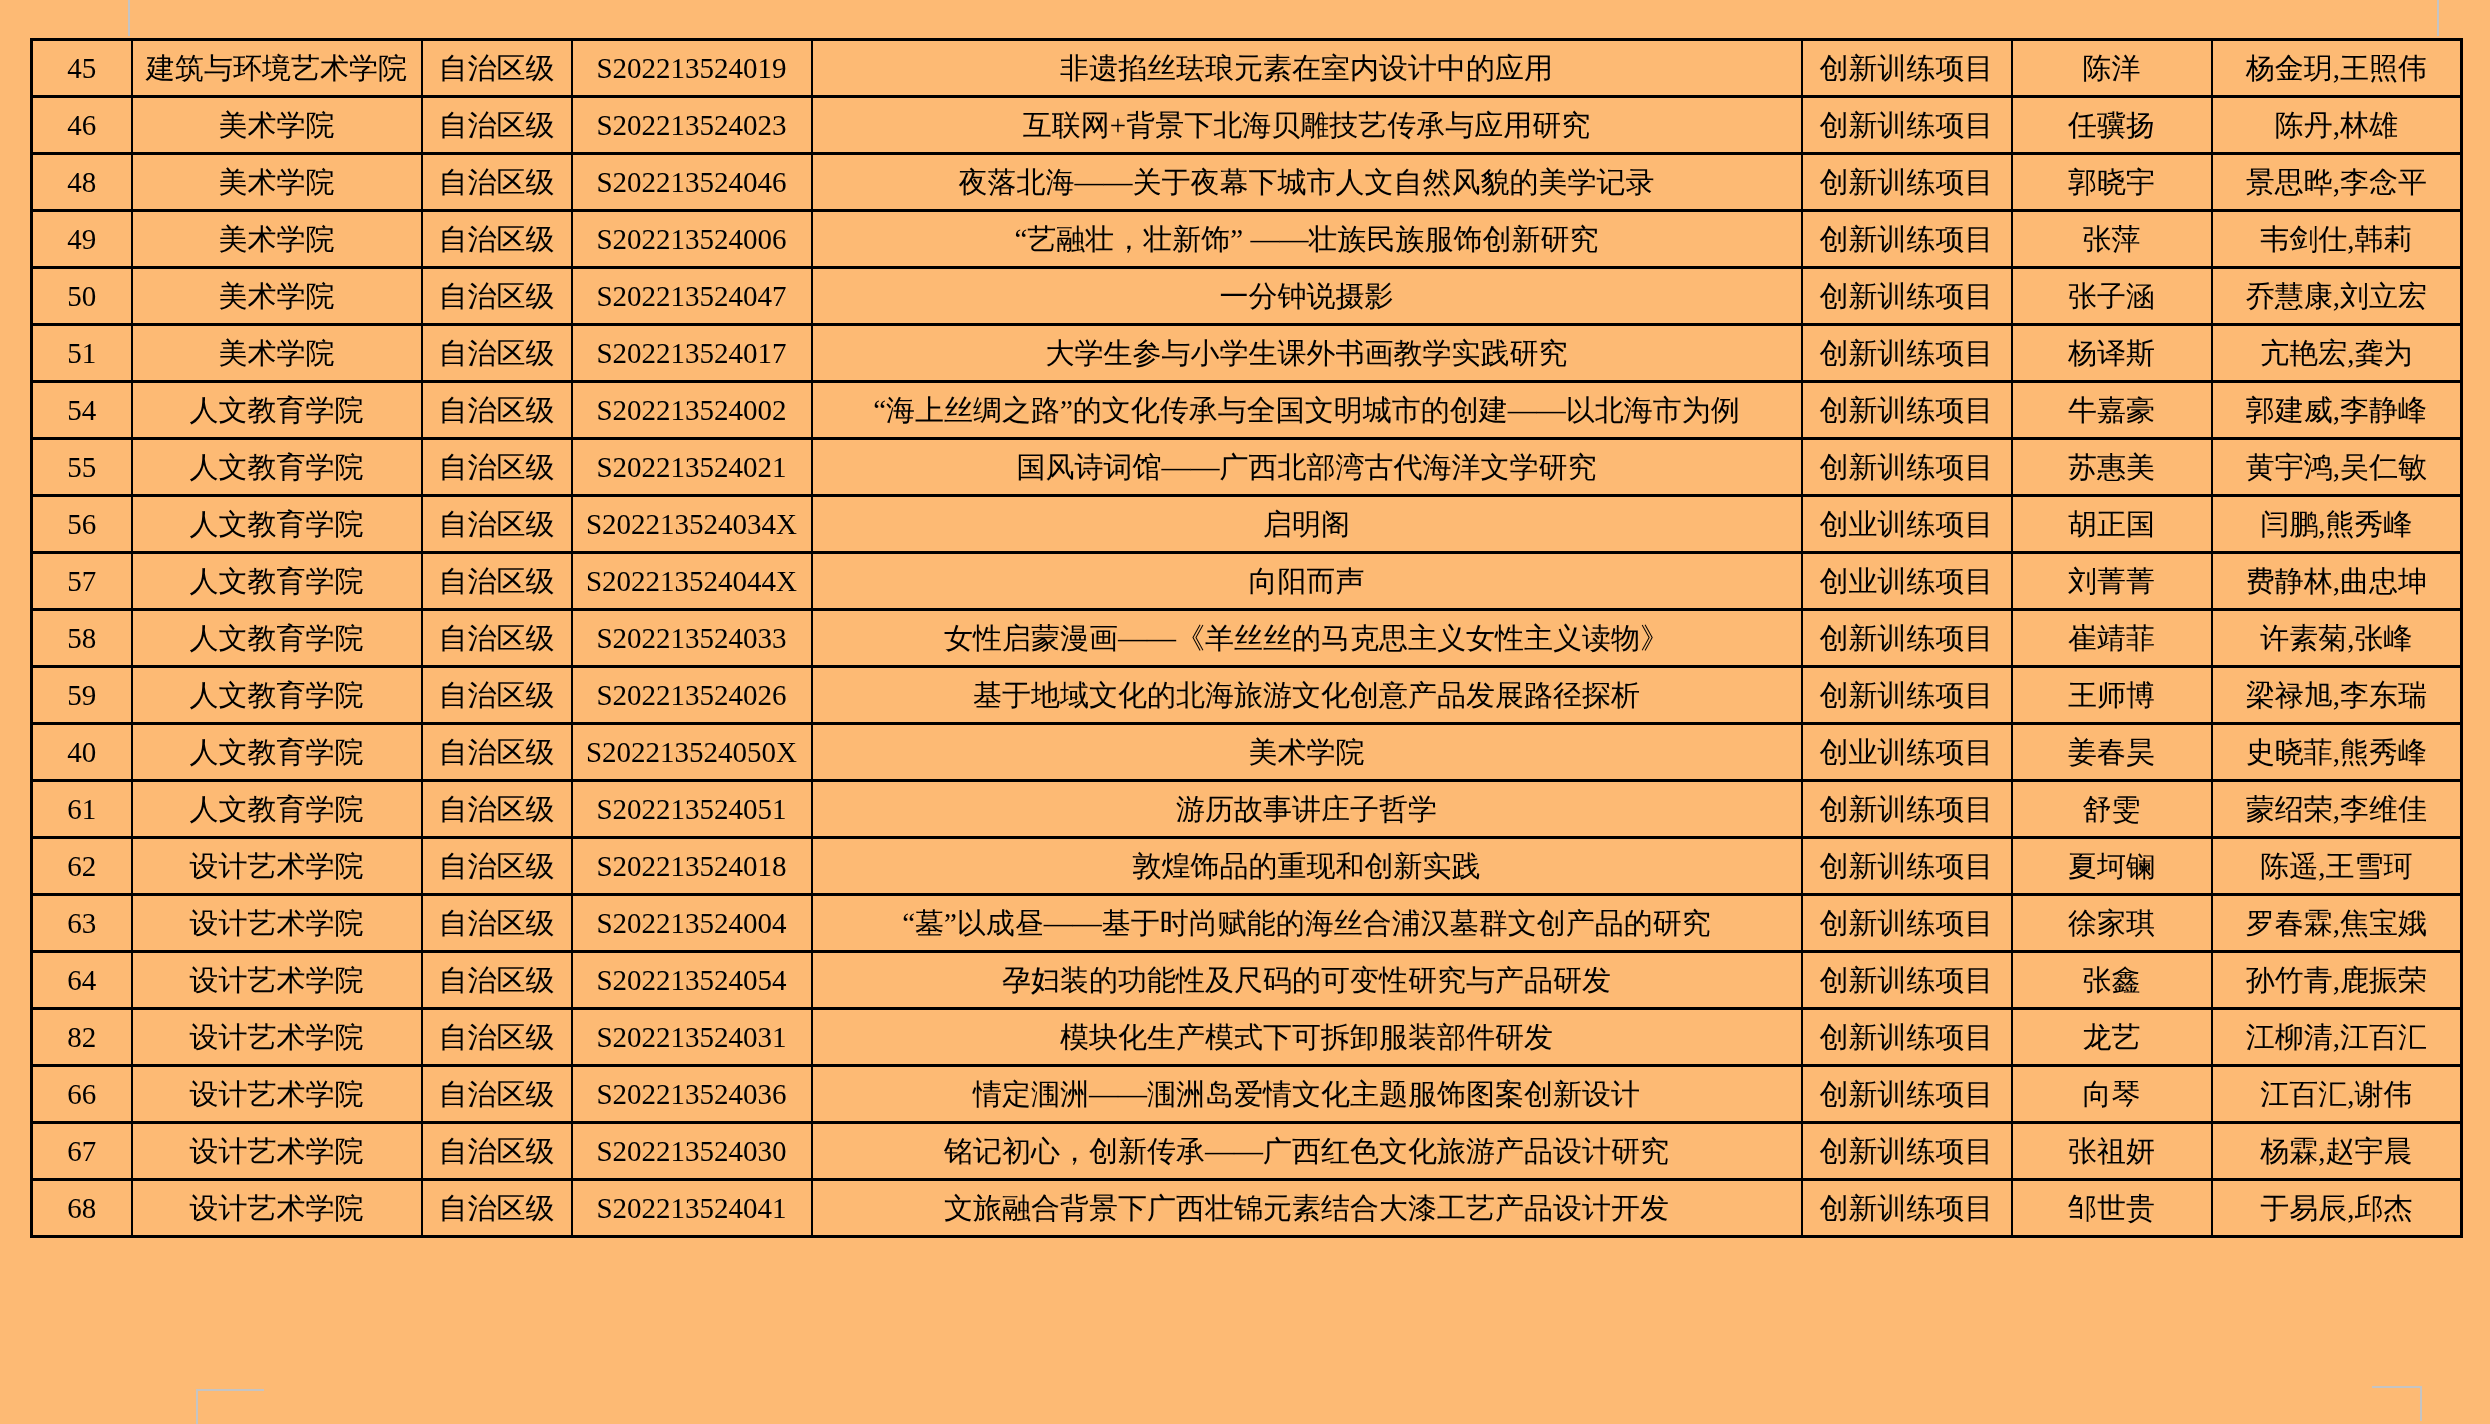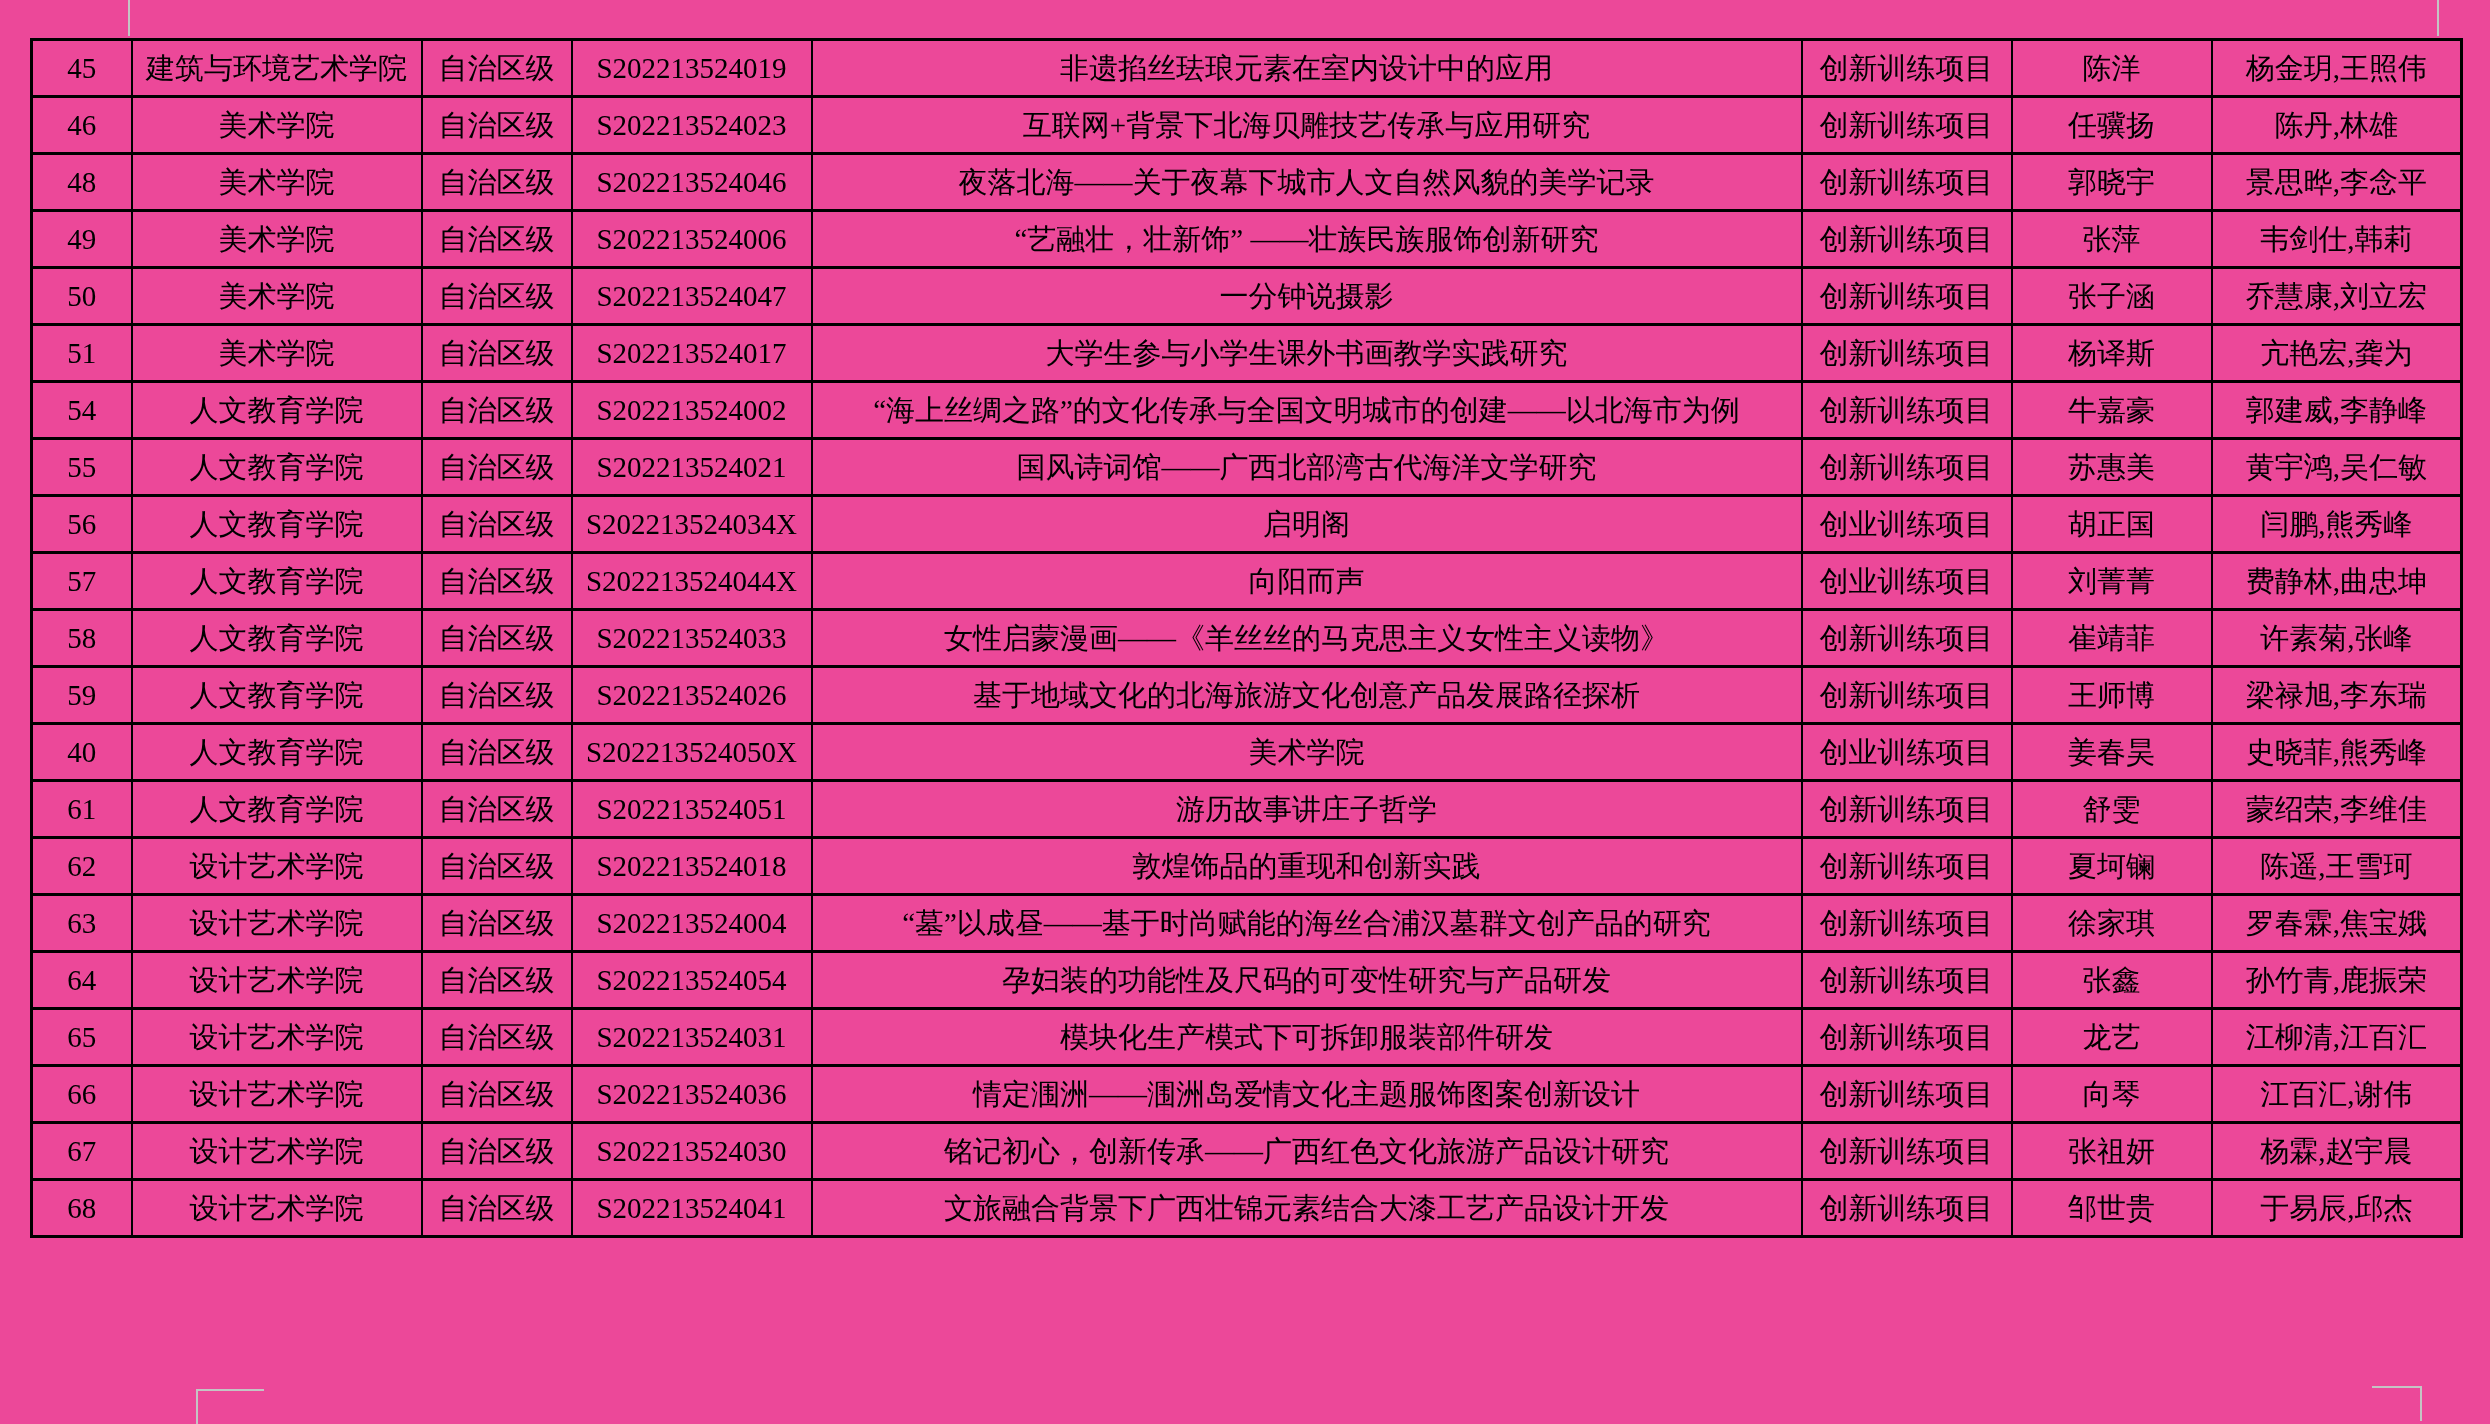--- a/index.html
+++ b/index.html
@@ -11,21 +11,21 @@
     width: 2490px;
     height: 1424px;
     position: relative;
     overflow: hidden;
     font-family: "Liberation Serif", "DejaVu Serif", serif;
     color: #000000;
   }
   .page {
     position: absolute;
     inset: 0;
-    background: #ec4899;
+    background: #fdba74;
   }
   table.projects {
     position: absolute;
     left: 30px;
     top: 38px;
     width: 2430px;
     border-collapse: collapse;
     table-layout: fixed;
     border: 3px solid #000000;
   }
@@ -258,21 +258,21 @@
           <td class="col-college">设计艺术学院</td>
           <td class="col-level">自治区级</td>
           <td class="col-code">S202213524054</td>
           <td class="col-title">孕妇装的功能性及尺码的可变性研究与产品研发</td>
           <td class="col-type">创新训练项目</td>
           <td class="col-leader">张鑫</td>
           <td class="col-members">孙竹青,鹿振荣</td>
         </tr>
 
         <tr>
-          <td class="col-no">65</td>
+          <td class="col-no">82</td>
           <td class="col-college">设计艺术学院</td>
           <td class="col-level">自治区级</td>
           <td class="col-code">S202213524031</td>
           <td class="col-title">模块化生产模式下可拆卸服装部件研发</td>
           <td class="col-type">创新训练项目</td>
           <td class="col-leader">龙艺</td>
           <td class="col-members">江柳清,江百汇</td>
         </tr>
 
         <tr>

